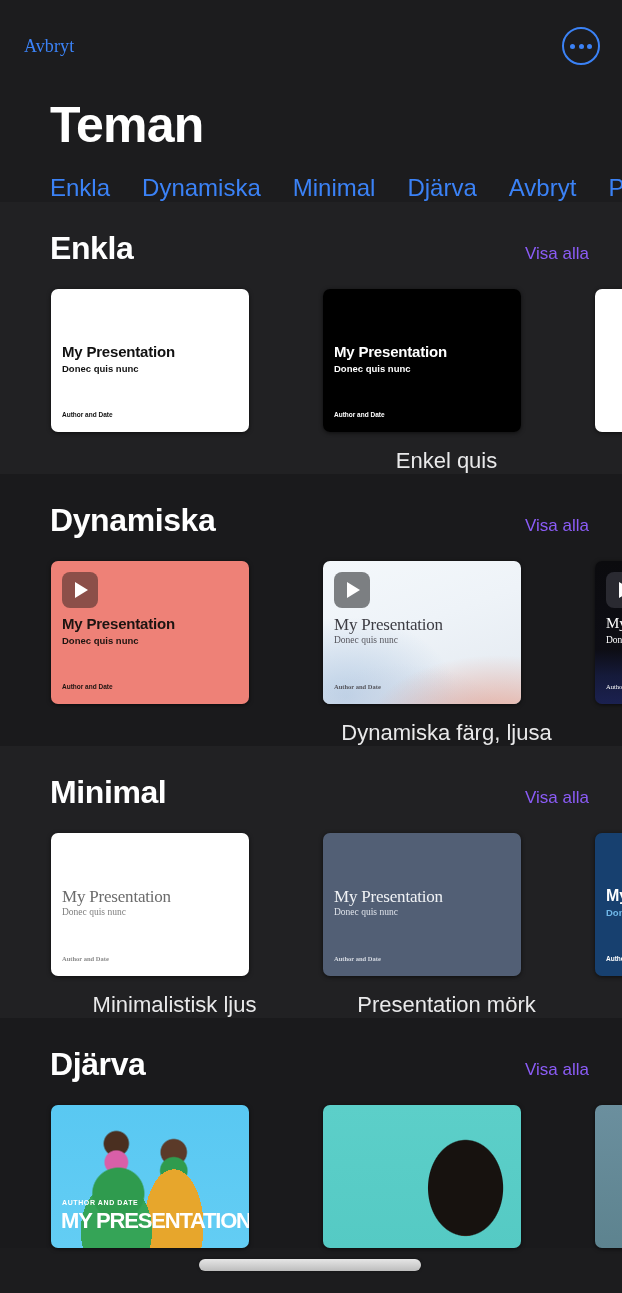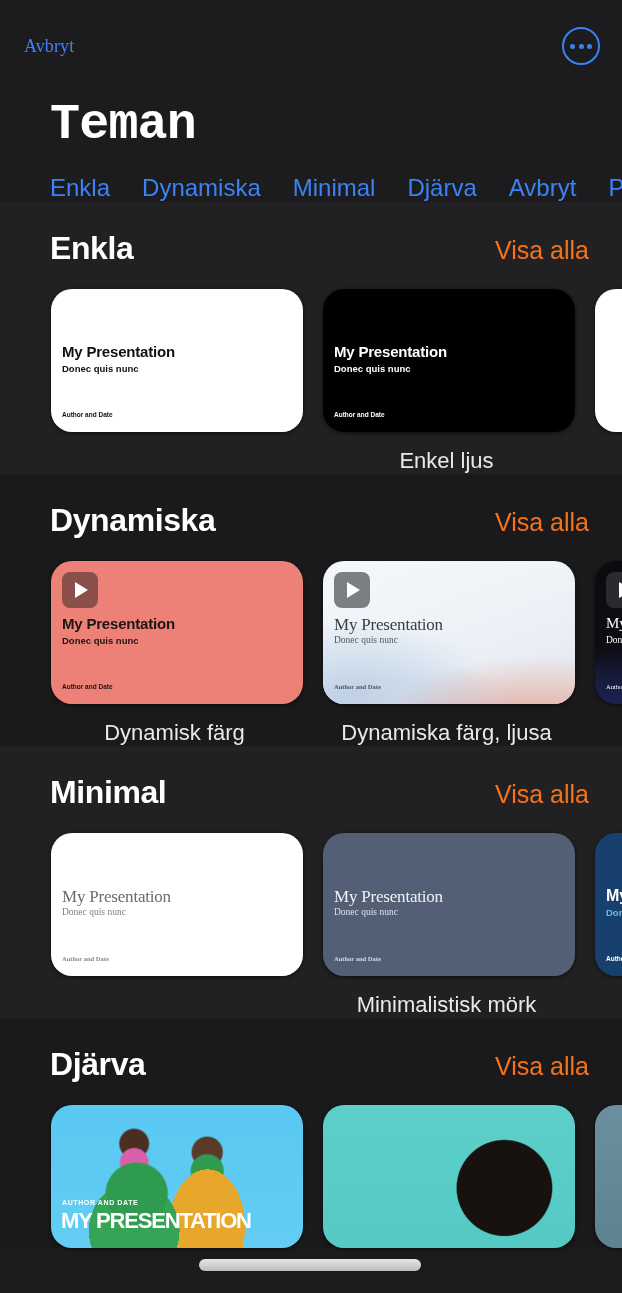--- a/index.html
+++ b/index.html
@@ -47,21 +47,20 @@
   }
 
   
   .page-title {
     font-size:50px;
     font-weight:bold;
     color:#fff;
     padding:8px 0 0 50px;
     letter-spacing:-0.8px;
     line-height:1;
-    font-family:Liberation Mono, monospace;
   }
 
   
   .tabs {
     display:flex;
     gap:0;
     padding:24px 0 0 50px;
     white-space:nowrap;
     overflow:hidden;
   }
@@ -80,34 +79,34 @@
 
   .section-head {
     display:flex; align-items:baseline; justify-content:space-between;
     padding:28px 33px 0 50px;
   }
   .section-title {
     font-size:32px; font-weight:bold; color:#fff;
     letter-spacing:-0.4px;
   }
   .see-all {
-    font-size:25px; color:#f97316; cursor:pointer;
+    font-size:17px; color:#8b5cf6; cursor:pointer;
   }
 
   .row {
     display:flex;
     gap:25px;
     padding:22px 0 0 51px;
     white-space:nowrap;
   }
   .thumb-wrap { flex:0 0 auto; width:247px; }
 
   .thumb {
-    width:252px; height:143px;
-    border-radius:21px;
+    width:198px; height:143px;
+    border-radius:7px;
     overflow:hidden;
     position:relative;
     box-shadow:0 1px 4px rgba(0,0,0,.6);
   }
   .thumb-label {
     margin-top:16px;
     text-align:center;
     color:#e9e9ea;
     font-size:22px;
   }
@@ -268,21 +267,21 @@
       </div>
 
       <div class="thumb-wrap">
         <div class="thumb">
           <div class="slide sl-black">
             <div class="s-title">My Presentation</div>
             <div class="s-sub">Donec quis nunc</div>
             <div class="s-author">Author and Date</div>
           </div>
         </div>
-        <div class="thumb-label">Enkel ljus</div>
+        <div class="thumb-label">Enkel quis</div>
       </div>
 
       <div class="thumb-wrap">
         <div class="thumb">
           <div class="slide sl-white"></div>
         </div>
       </div>
 
     </div>
   </div>
@@ -296,21 +295,20 @@
 
       <div class="thumb-wrap">
         <div class="thumb">
           <div class="slide sl-coral">
             <div class="play-badge dark"></div>
             <div class="s-title">My Presentation</div>
             <div class="s-sub">Donec quis nunc</div>
             <div class="s-author">Author and Date</div>
           </div>
         </div>
-        <div class="thumb-label">Dynamisk färg</div>
       </div>
 
       <div class="thumb-wrap">
         <div class="thumb">
           <div class="slide sl-waves">
             <div class="play-badge grey"></div>
             <div class="s-title">My Presentation</div>
             <div class="s-sub">Donec quis nunc</div>
             <div class="s-author">Author and Date</div>
           </div>
@@ -340,31 +338,32 @@
     <div class="row">
 
       <div class="thumb-wrap">
         <div class="thumb">
           <div class="slide sl-minlight">
             <div class="s-title">My Presentation</div>
             <div class="s-sub">Donec quis nunc</div>
             <div class="s-author">Author and Date</div>
           </div>
         </div>
+        <div class="thumb-label">Minimalistisk ljus</div>
       </div>
 
       <div class="thumb-wrap">
         <div class="thumb">
           <div class="slide sl-mindark">
             <div class="s-title">My Presentation</div>
             <div class="s-sub">Donec quis nunc</div>
             <div class="s-author">Author and Date</div>
           </div>
         </div>
-        <div class="thumb-label">Minimalistisk mörk</div>
+        <div class="thumb-label">Presentation mörk</div>
       </div>
 
       <div class="thumb-wrap">
         <div class="thumb">
           <div class="slide sl-navy">
             <div class="s-title">My Presentation</div>
             <div class="s-sub">Donec quis nunc</div>
             <div class="s-author">Author and Date</div>
           </div>
         </div>

